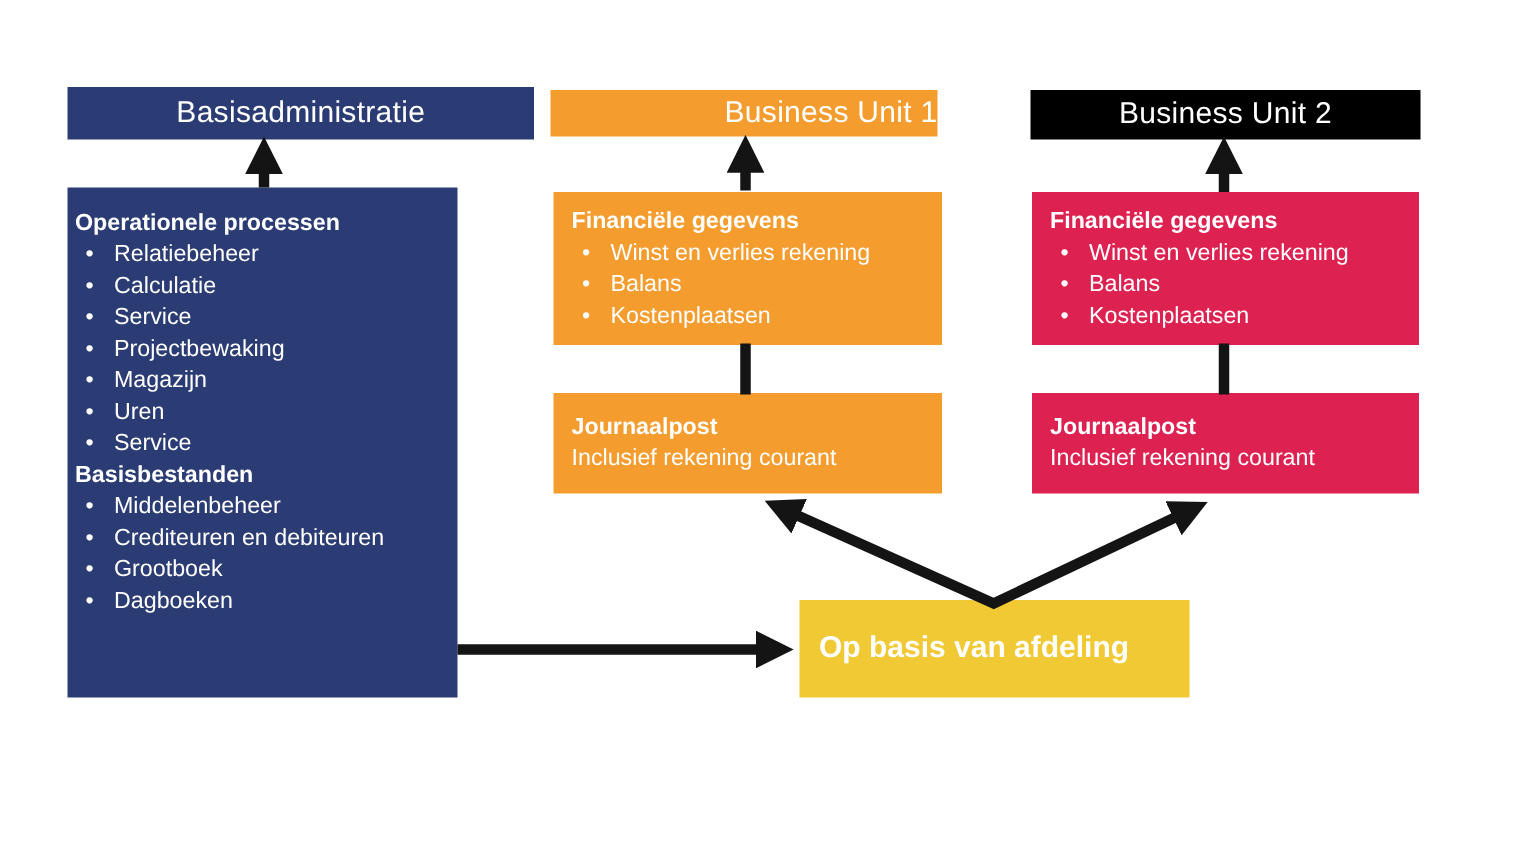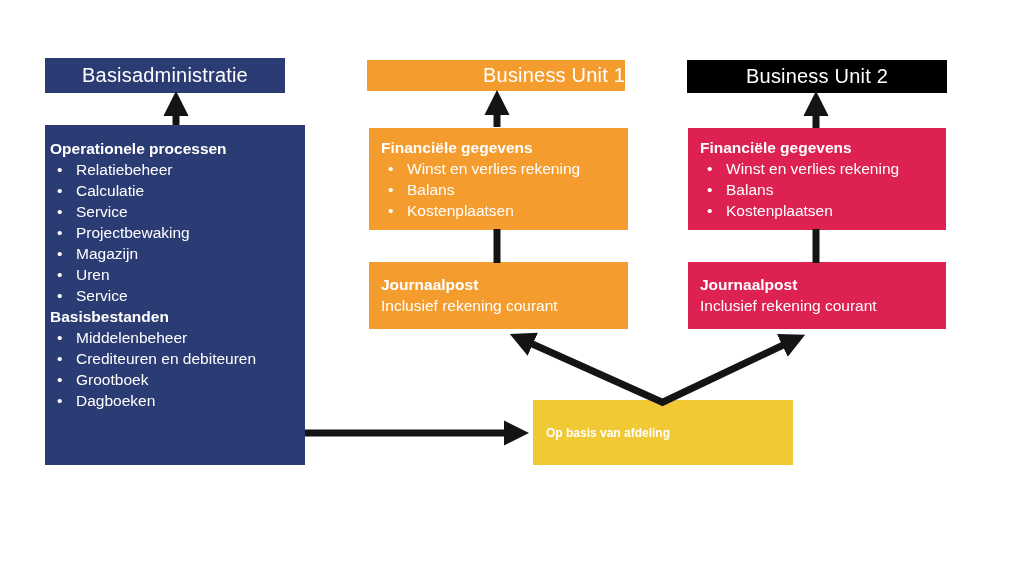--- a/index.html
+++ b/index.html
@@ -44,31 +44,31 @@
     padding-left: 26px;
     line-height: 21px;
   }
   ul.plain li::before {
     content: "•";
     position: absolute;
     left: 7px;
     top: 0;
   }
   
-  #basis-header { left: 45px;  top: 58px;  width: 240px; height: 35px; }
+  #basis-header { left: 45px;  top: 58px;  width: 311px; height: 35px; }
   #basis-body   { left: 45px;  top: 125px; width: 260px; height: 340px; padding: 13px 8px 0 5px; }
   #bu1-header   { left: 367px; top: 60px;  width: 258px; height: 31px; }
   #bu1-fin      { left: 369px; top: 128px; width: 259px; height: 102px; padding: 9px 8px 0 12px; }
   #bu1-jp       { left: 369px; top: 262px; width: 259px; height: 67px; padding: 12px 8px 0 12px; }
   #bu2-header   { left: 687px; top: 60px;  width: 260px; height: 33px; }
   #bu2-fin      { left: 688px; top: 128px; width: 258px; height: 102px; padding: 9px 8px 0 12px; }
   #bu2-jp       { left: 688px; top: 262px; width: 258px; height: 67px; padding: 12px 8px 0 12px; }
   #afdeling-box { left: 533px; top: 400px; width: 260px; height: 65px;
                   display: flex; align-items: center; padding-left: 13px;
-                  font-weight: bold; font-size: 12px; }
+                  font-weight: bold; font-size: 20px; }
   .jp-sub { line-height: 21px; }
   
   #arrows {
     position: absolute;
     left: 0; top: 0;
     width: 1024px; height: 576px;
     pointer-events: none;
     z-index: 5;
   }
   #arrows line { stroke: #141414; stroke-width: 7; }

